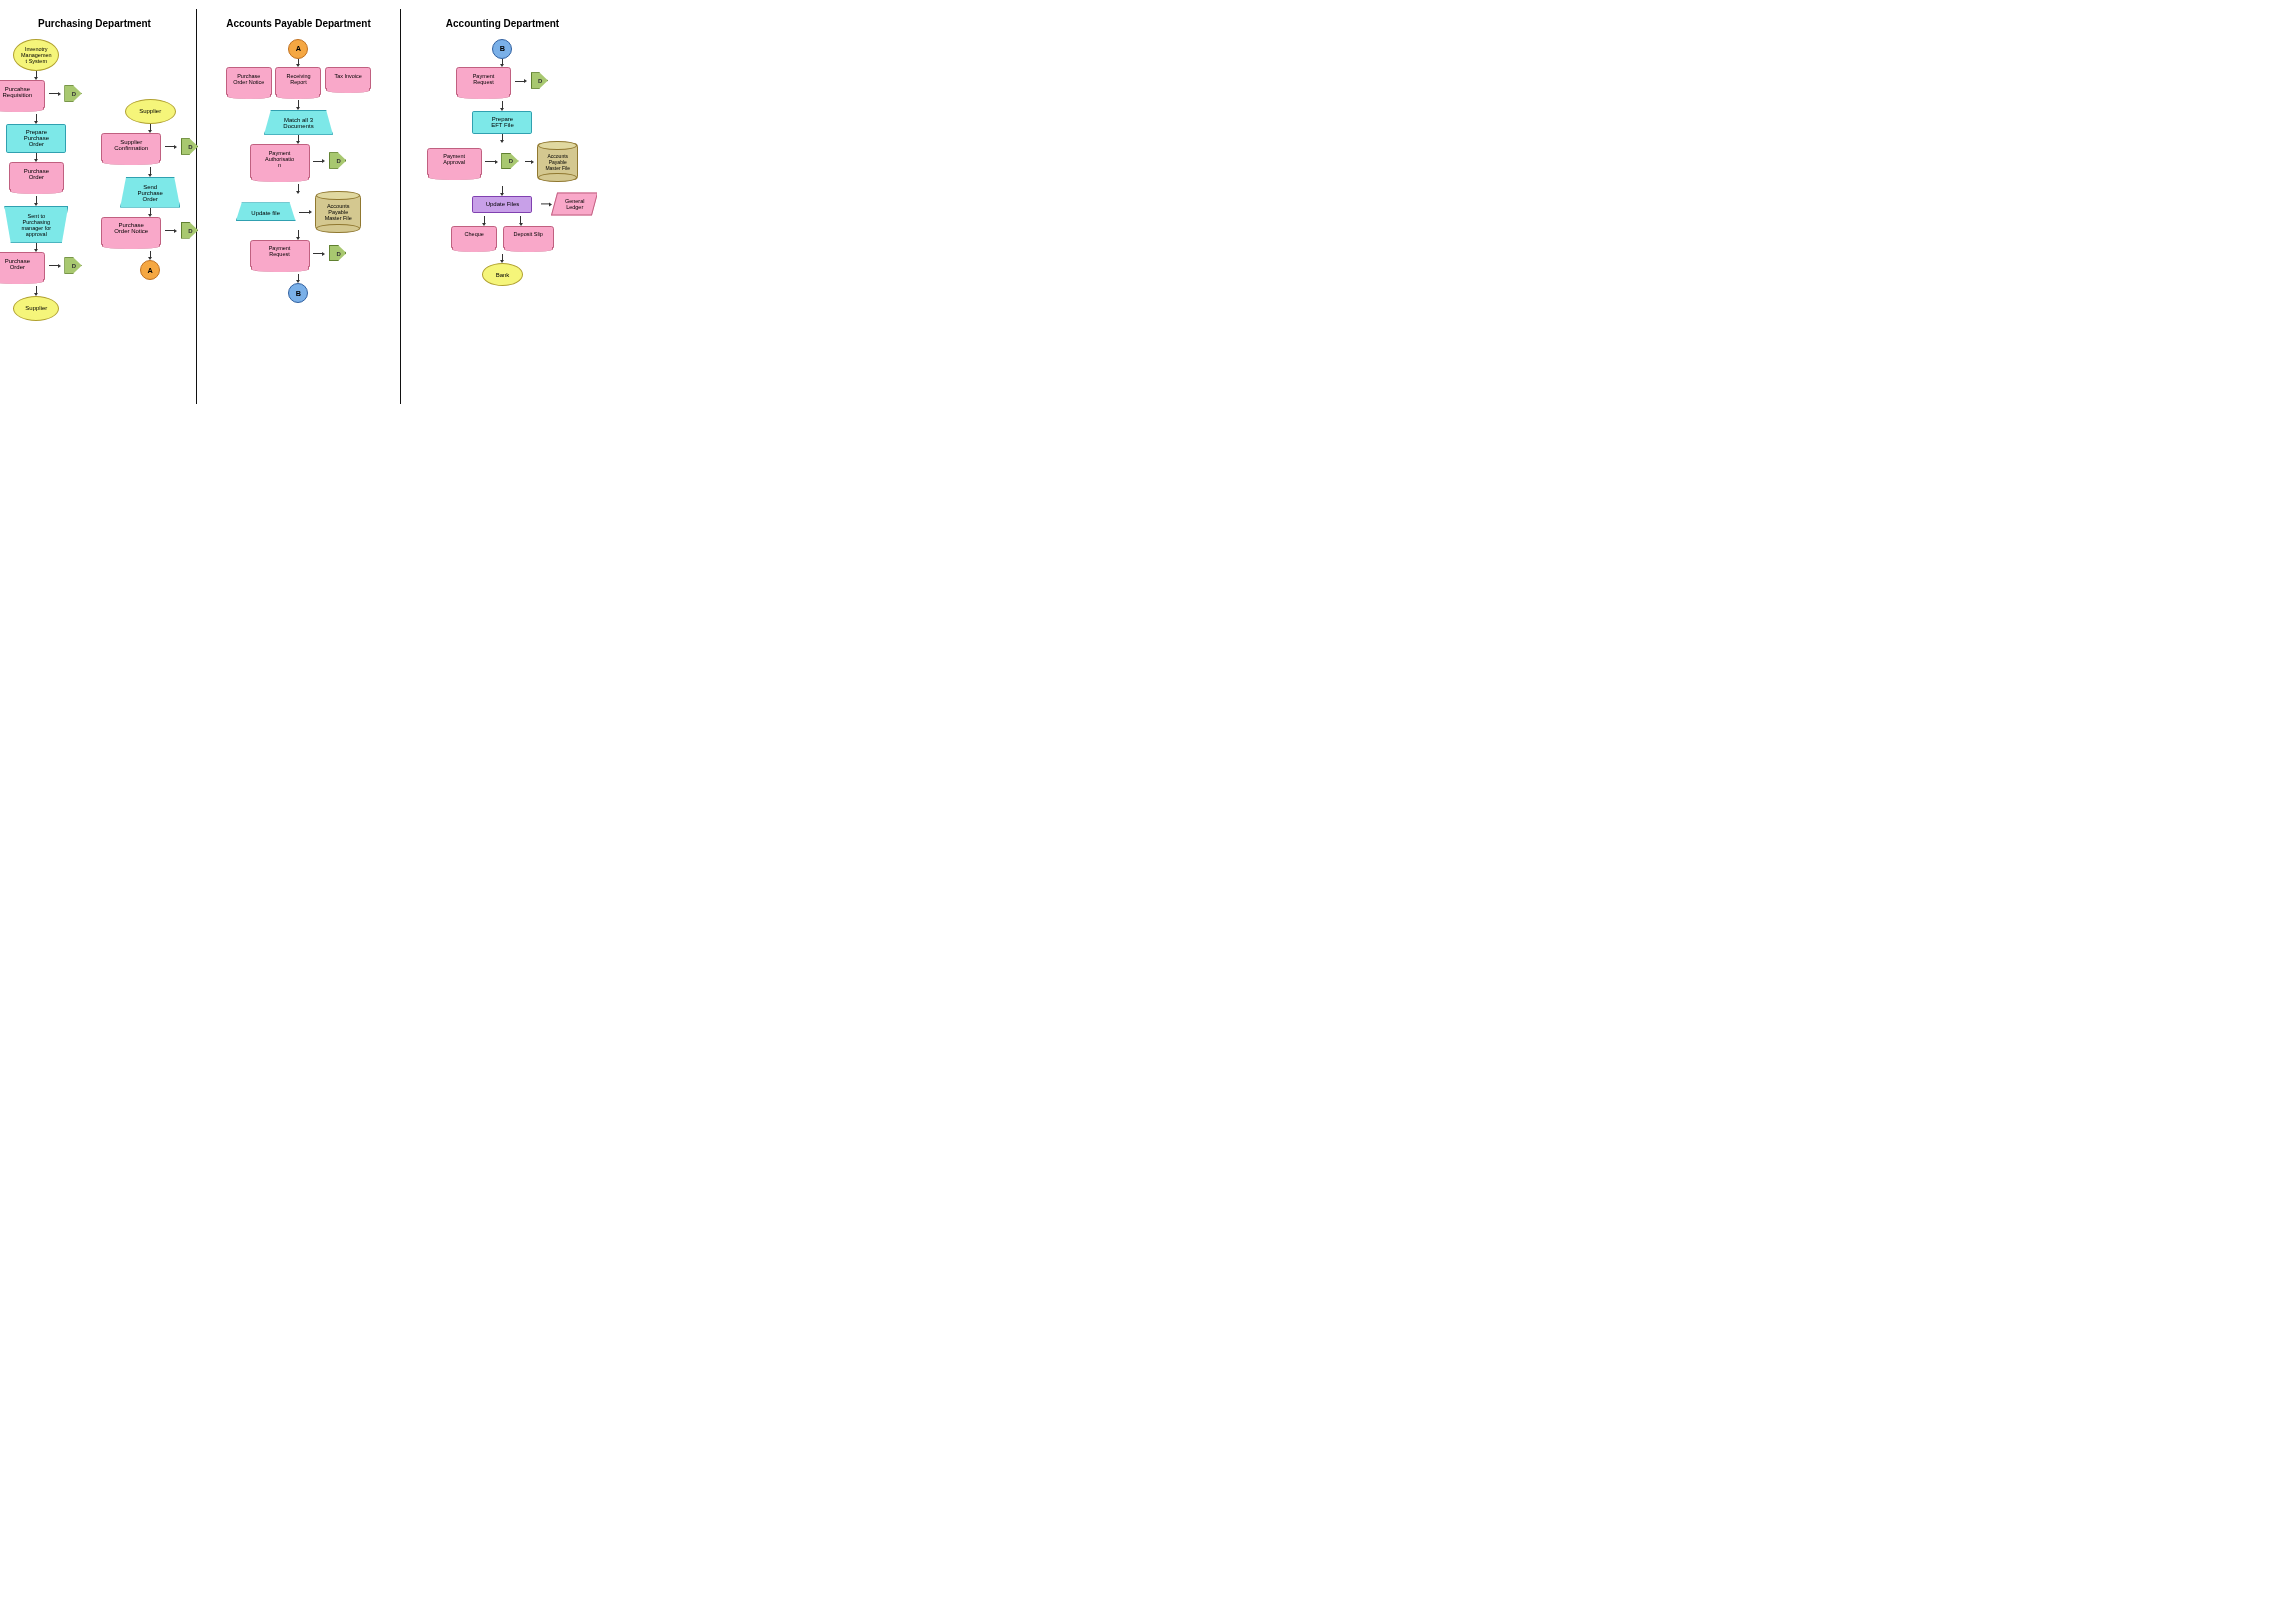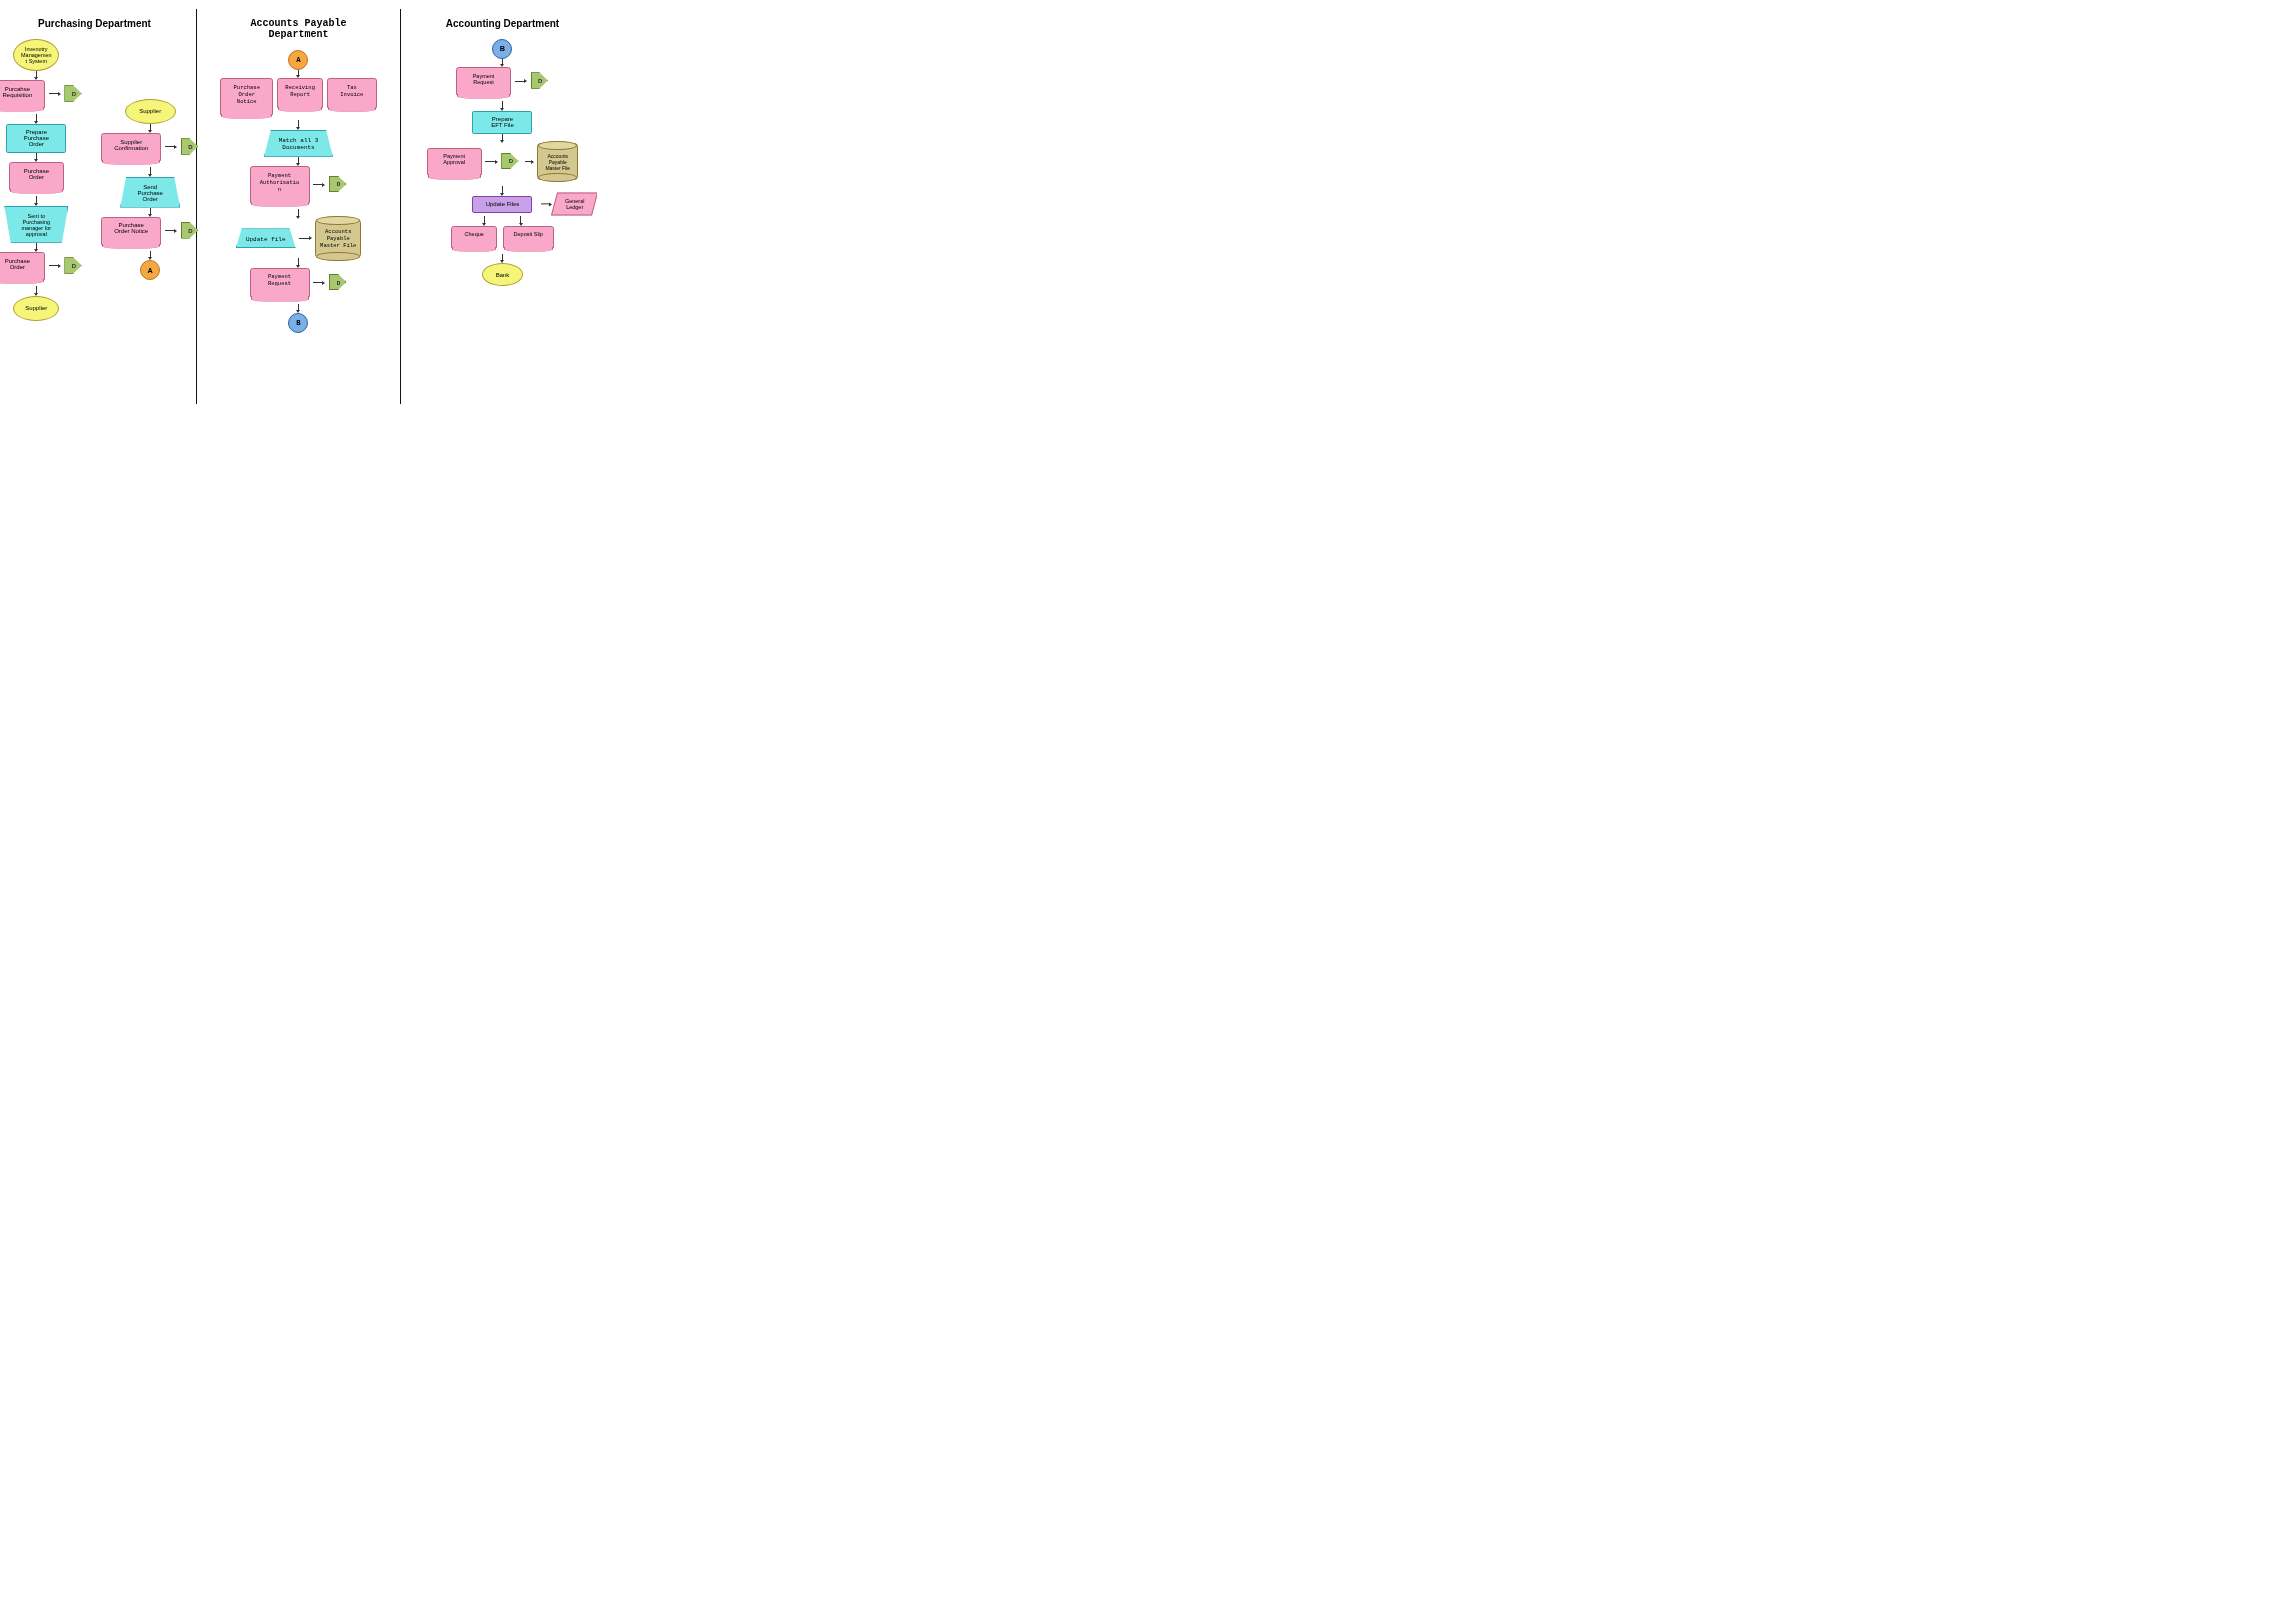--- a/index.html
+++ b/index.html
@@ -195,21 +195,21 @@
       transform: skewX(-15deg);
     }
     .shape-parallelogram span {
       display: inline-block;
       transform: skewX(15deg);
     }
 
     .col-center { display: flex; flex-direction: column; align-items: center; }
 
     .dept-purchasing { min-width: 165px; }
-    .dept-ap { min-width: 138px; font-family: Liberation Mono, monospace; }
+    .dept-ap { min-width: 138px; }
     .dept-acct { min-width: 129px; }
 
     .small-arrow-h {
       display: flex;
       align-items: center;
     }
     .h-line {
       width: 9.2px;
       height: 0.9px;
       background: #333;

